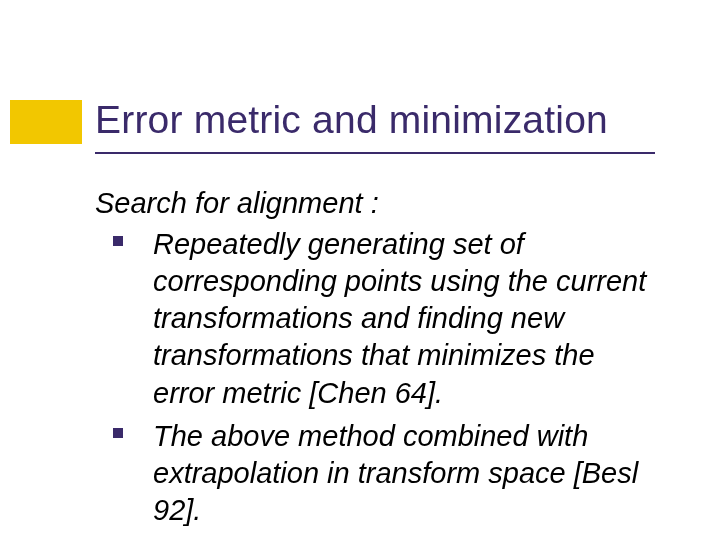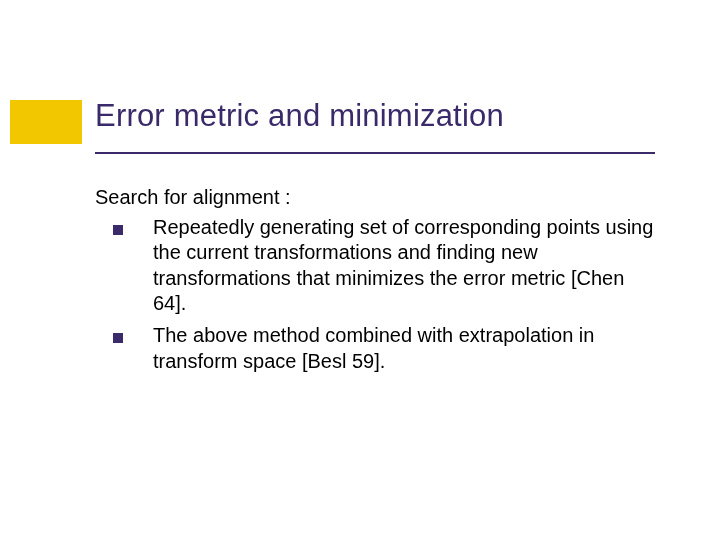--- a/index.html
+++ b/index.html
@@ -22,42 +22,43 @@
     left: 10px;
     top: 100px;
     width: 72px;
     height: 44px;
     background: #f2c700; 
   }
   .title {
     position: absolute;
     left: 95px;
     top: 98px;
-    font-size: 31px;
+    font-size: 39px;
     line-height: 1.15;
     color: #3a2a6a; 
     letter-spacing: 0.2px;
     white-space: nowrap;
   }
   .title-rule {
     position: absolute;
     left: 95px;
     top: 152px;
     width: 560px;
     height: 2px;
     background: #3a2a6a;
   }
   .body {
     position: absolute;
     left: 95px;
     top: 185px;
     width: 560px;
-    font-size: 20px;
+    font-size: 29px;
     line-height: 1.28;
     color: #000;
+    font-style: italic;
   }
   .lead {
     margin: 0 0 4px 0;
   }
   .bullets {
     list-style: none;
     margin: 0;
     padding: 0 0 0 18px;
   }
   .bullets li {
@@ -88,18 +89,18 @@
   <div class="body">
     <p class="lead">Search for alignment :</p>
 
     <ul class="bullets">
       <li>
         <span class="bullet-icon"></span>
         <span>Repeatedly generating set of corresponding points using the current transformations and finding new transformations that minimizes the error metric [Chen 64].</span>
       </li>
       <li>
         <span class="bullet-icon"></span>
-        <span>The above method combined with extrapolation in transform space [Besl 59].</span>
+        <span>The above method combined with extrapolation in transform space [Besl 92].</span>
       </li>
     </ul>
   </div>
 
 </div>
 
 </body></html>

